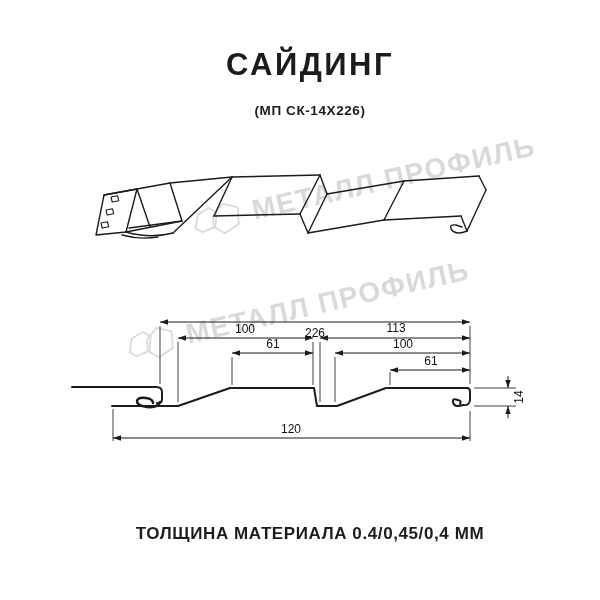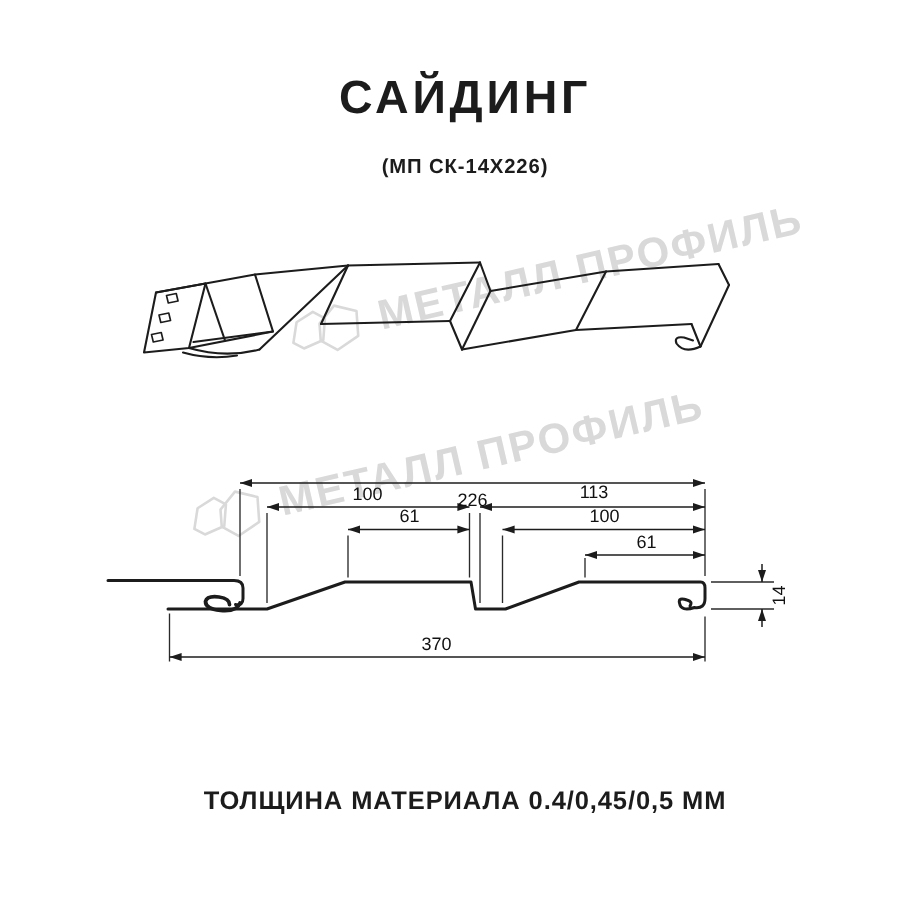--- a/index.html
+++ b/index.html
@@ -132,18 +132,18 @@
       </g>
     </g>
   </svg>
 
   <span class="dim-label" style="left:315px;top:320px;margin-top:20px;">226</span>
   <span class="dim-label" style="left:245px;top:336px;">100</span>
   <span class="dim-label" style="left:396px;top:335px;">113</span>
   <span class="dim-label" style="left:273px;top:351px;">61</span>
   <span class="dim-label" style="left:403px;top:351px;">100</span>
   <span class="dim-label" style="left:431px;top:368px;">61</span>
-  <span class="dim-label" style="left:291px;top:436px;">370</span>
+  <span class="dim-label" style="left:291px;top:436px;">120</span>
   <span class="dim-label vertical" style="left:519px;top:397px;">14</span>
 
-  <div class="centered footer">ТОЛЩИНА МАТЕРИАЛА 0.4/0,45/0,5 ММ</div>
+  <div class="centered footer">ТОЛЩИНА МАТЕРИАЛА 0.4/0,45/0,4 ММ</div>
 
 </div>
 
 </body></html>

